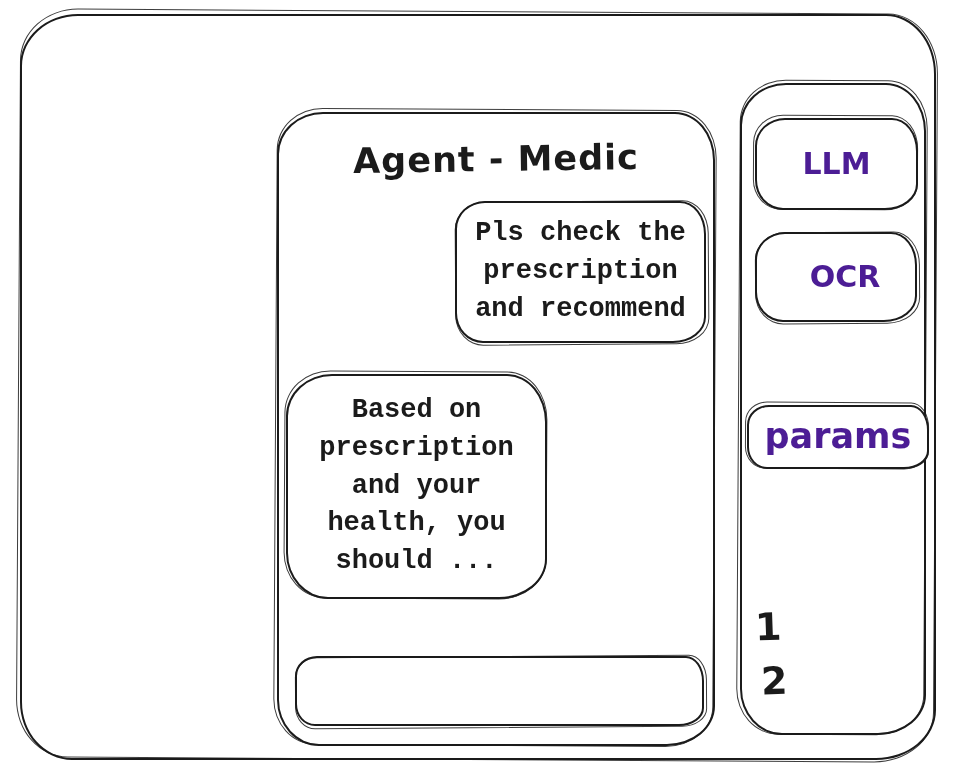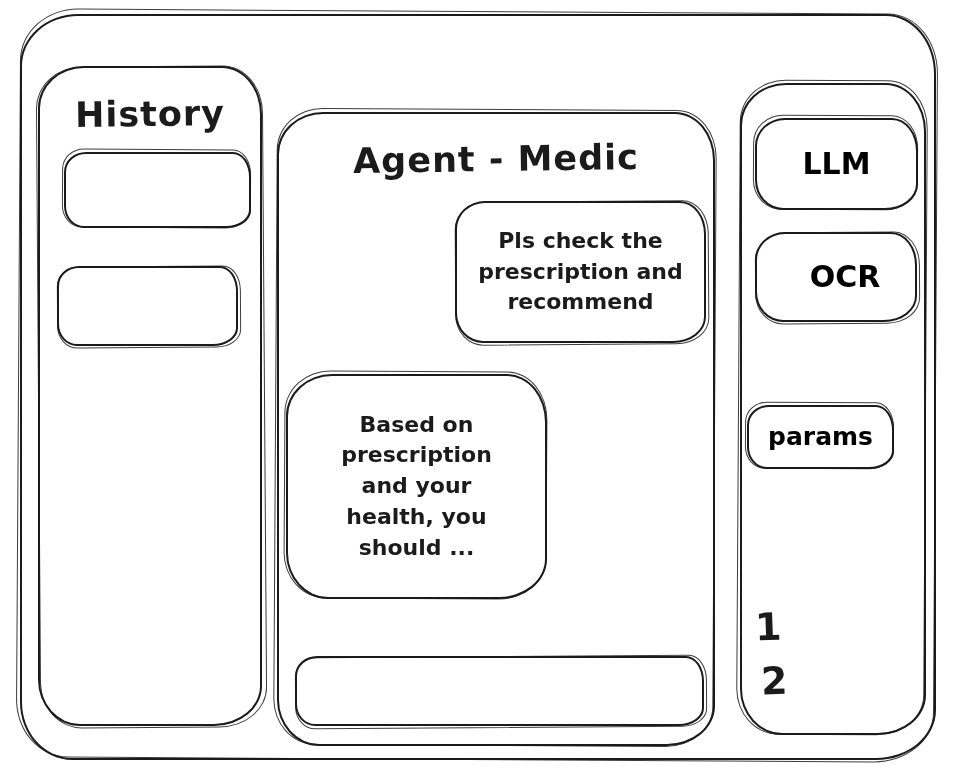--- a/index.html
+++ b/index.html
@@ -59,32 +59,33 @@
     transform: rotate(-0.8deg);
     white-space: nowrap;
   }
 
   
   .bubble {
     display: flex;
     align-items: center;
     justify-content: center;
     text-align: center;
-    font-size: 22px;
+    font-size: 27px;
     font-weight: bold;
     line-height: 1.4;
     padding: 8px 14px;
+    font-family: Liberation Mono, monospace;
   }
 
   
   button.sk {
     font: inherit;
     font-size: 30px;
     font-weight: bold;
-    color: #000000;
+    color: #4c1d95;
     display: flex;
     align-items: center;
     justify-content: center;
     text-align: center;
     line-height: 1.35;
     padding: 4px 10px;
     cursor: pointer;
   }
 
   .doc-item {
@@ -96,43 +97,38 @@
     cursor: pointer;
   }
 </style>
 </head>
 <body>
 
 <div id="canvas">
 
   <div class="sk r-xl" style="left:20px; top:14px; width:916px; height:746px;"></div>
 
-  <div class="sk alt r-lg" style="left:38px; top:66px; width:224px; height:660px;">
-    <div class="panel-title" style="top:26px;">History</div>
-    <div class="sk r-sm" style="left:24px; top:84px; width:187px; height:76px;"></div>
-    <div class="sk alt r-sm" style="left:17px; top:198px; width:181px; height:80px;"></div>
-  </div>
 
   <div class="sk r-lg" style="left:277px; top:76px; width:438px; height:634px;margin-top:36px;">
     <div class="panel-title" style="top:25px;">Agent - Medic</div>
 
     <div class="sk alt r-md bubble" style="left:176px; top:87px; width:251px; height:142px;">Pls check the prescription and recommend</div>
 
     <div class="sk r-lg bubble" style="left:7px; top:260px; width:261px; height:225px; padding:8px 30px;">Based on prescription and your health, you should ...</div>
 
     <div class="sk alt r-sm" style="left:16px; top:542px; width:409px; height:70px;"></div>
   </div>
 
   <div class="sk r-lg" style="left:740px; top:83px; width:186px; height:652px;">
 
     <button class="sk r-md" style="left:13px; top:33px; width:163px; height:92px;">LLM</button>
 
     <button class="sk alt r-md" style="left:13px; top:147px; width:162px; height:90px;padding-left:28px;">OCR</button>
 
-    <button class="sk r-sm" style="left:5px; top:320px; width:147px; height:64px; font-size:25px;">params</button>
+    <button class="sk r-sm" style="left:5px; top:320px; width:182px; height:64px; font-size:35px;">params</button>
 
 
     <div class="doc-item" style="left:13px; top:520px;">1</div>
 
     <div class="doc-item" style="left:19px; top:574px;">2</div>
   </div>
 
 </div>
 
 </body></html>

